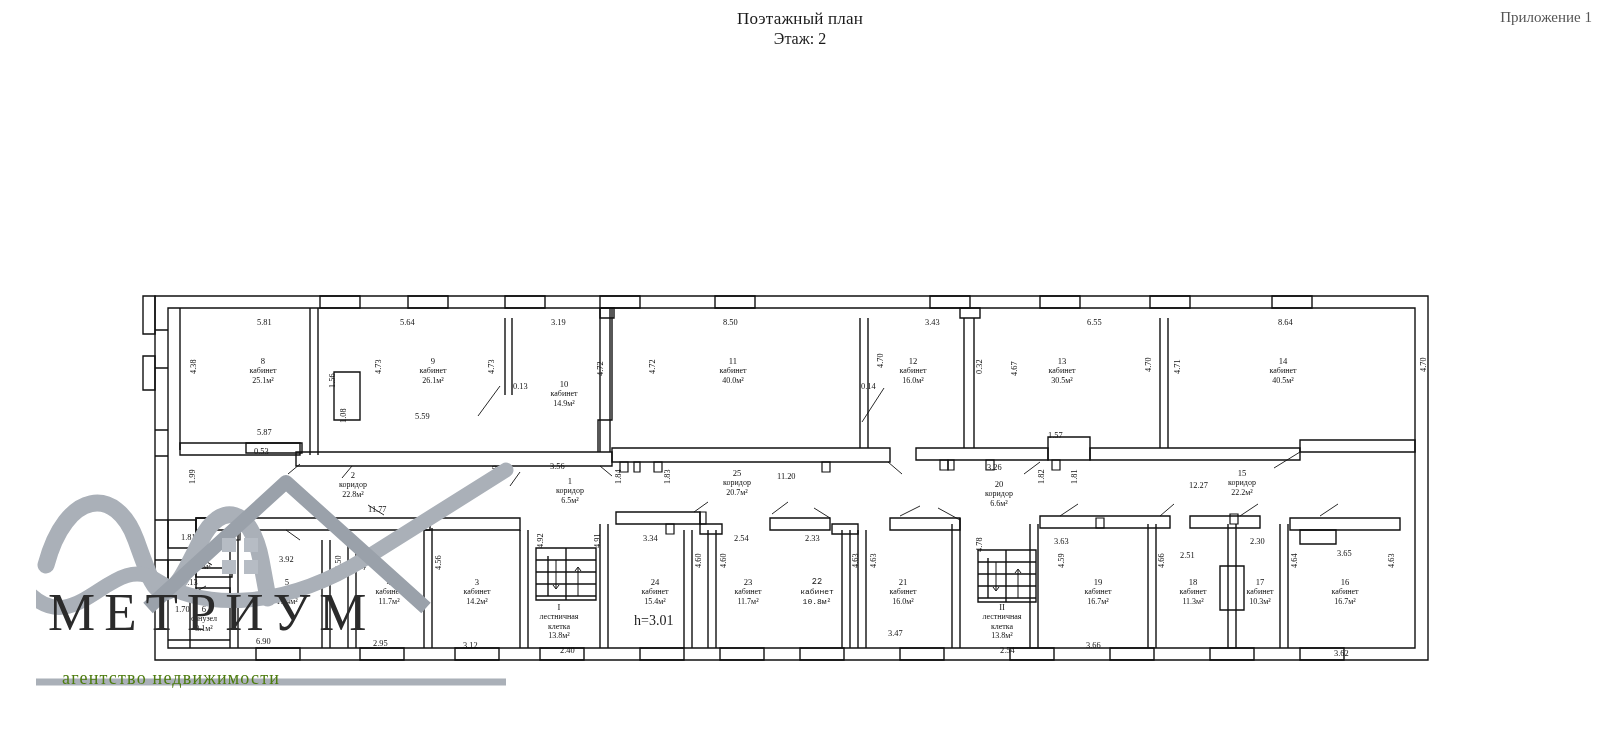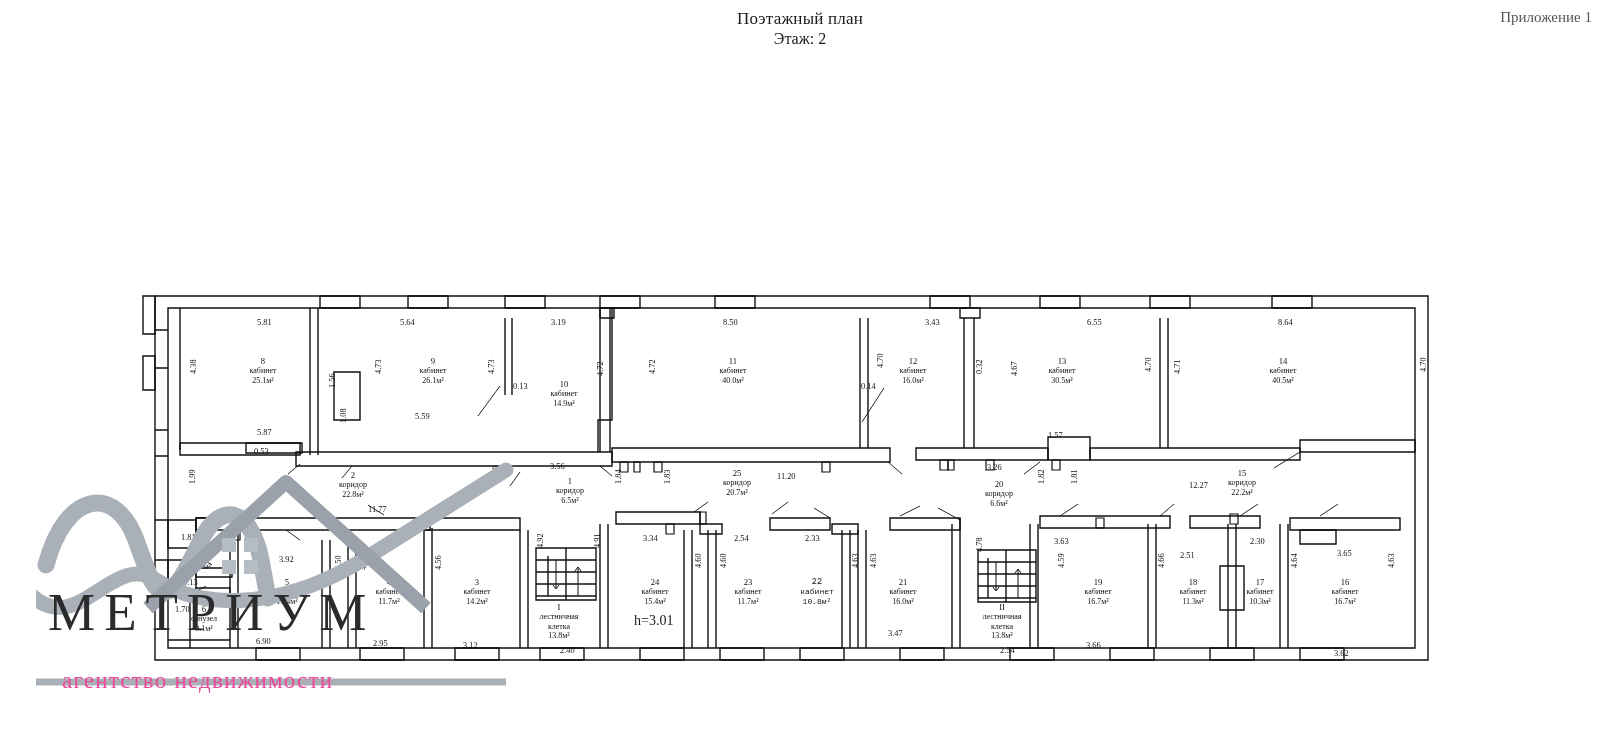--- a/index.html
+++ b/index.html
@@ -26,21 +26,21 @@
   .dim.v{transform-origin:0 0;transform:rotate(-90deg);}
   .hnote{position:absolute;font-size:14px;}
 
   
   #wm{position:absolute;left:0;top:430px;width:520px;height:309px;
       pointer-events:none;padding-left:36px;}
   #wm .wmtext{position:absolute;left:48px;top:152px;width:420px;
       font-size:53px;letter-spacing:9px;color:#2b2b2b;
       font-family:"Liberation Serif","DejaVu Serif",serif;}
   #wm .wmsub{position:absolute;left:62px;top:238px;width:420px;
-      font-size:23px;letter-spacing:1.2px;color:#ec4899;}
+      font-size:18px;letter-spacing:1.2px;color:#4d7c0f;}
 </style>
 </head>
 <body>
 
 <div class="title-block">
   <div class="title-main">Поэтажный план</div>
   <div class="title-sub">Этаж: 2</div>
 </div>
 <div class="appendix">Приложение 1</div>
 

